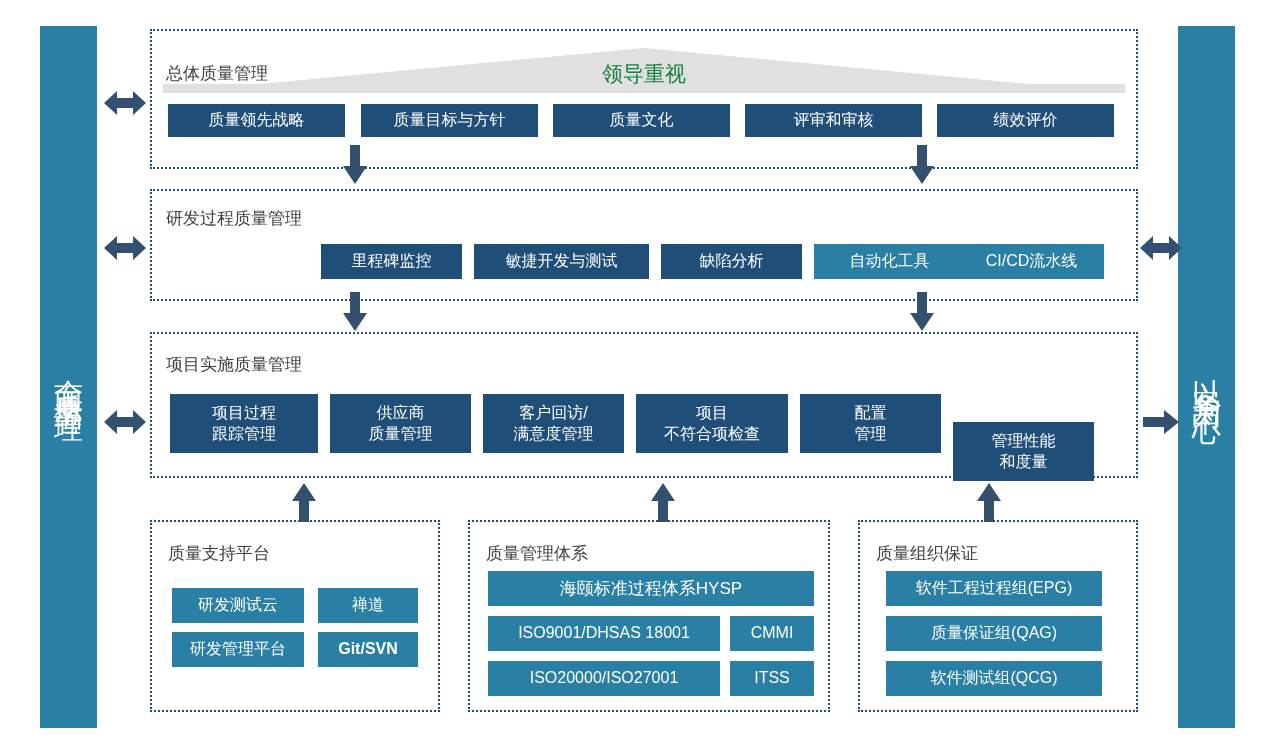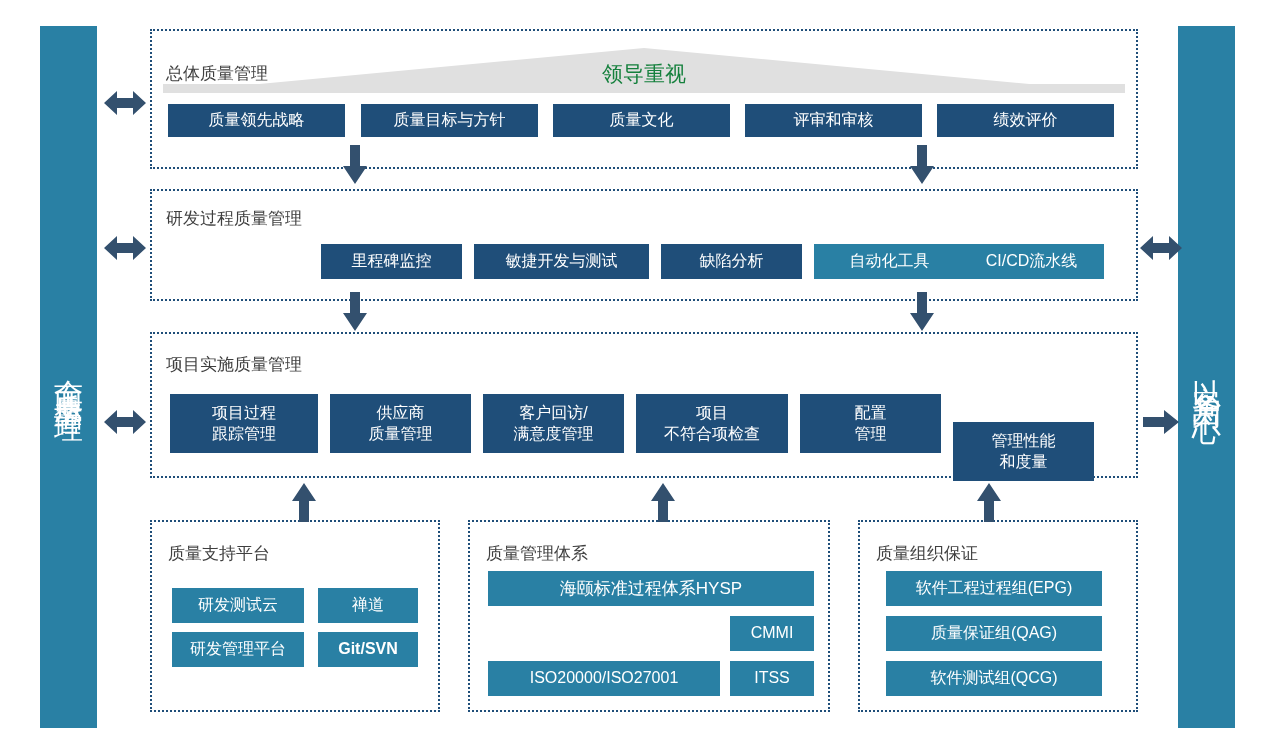--- a/index.html
+++ b/index.html
@@ -158,20 +158,21 @@
 
   <div class="chip teal" style="left:172px; top:588px; width:132px; height:35px;">研发测试云</div>
   <div class="chip teal" style="left:318px; top:588px; width:100px; height:35px;">禅道</div>
   <div class="chip teal" style="left:172px; top:632px; width:132px; height:35px;">研发管理平台</div>
   <div class="chip teal bold" style="left:318px; top:632px; width:100px; height:35px;">Git/SVN</div>
 
   <div class="panel" style="left:468px; top:520px; width:362px; height:192px;"></div>
   <div class="panel-title" style="left:486px; top:542px;">质量管理体系</div>
 
   <div class="chip teal big" style="left:488px; top:571px; width:326px; height:35px;">海颐标准过程体系HYSP</div>
+  <div class="chip teal" style="left:488px; top:616px; width:232px; height:35px;">ISO9001/DHSAS 18001</div>
   <div class="chip teal" style="left:730px; top:616px; width:84px; height:35px;">CMMI</div>
   <div class="chip teal" style="left:488px; top:661px; width:232px; height:35px;">ISO20000/ISO27001</div>
   <div class="chip teal" style="left:730px; top:661px; width:84px; height:35px;">ITSS</div>
 
   <div class="panel" style="left:858px; top:520px; width:280px; height:192px;"></div>
   <div class="panel-title" style="left:876px; top:542px;font-family:Liberation Serif, serif;">质量组织保证</div>
 
   <div class="chip teal" style="left:886px; top:571px; width:216px; height:35px;">软件工程过程组(EPG)</div>
   <div class="chip teal" style="left:886px; top:616px; width:216px; height:35px;">质量保证组(QAG)</div>
   <div class="chip teal" style="left:886px; top:661px; width:216px; height:35px;">软件测试组(QCG)</div>

